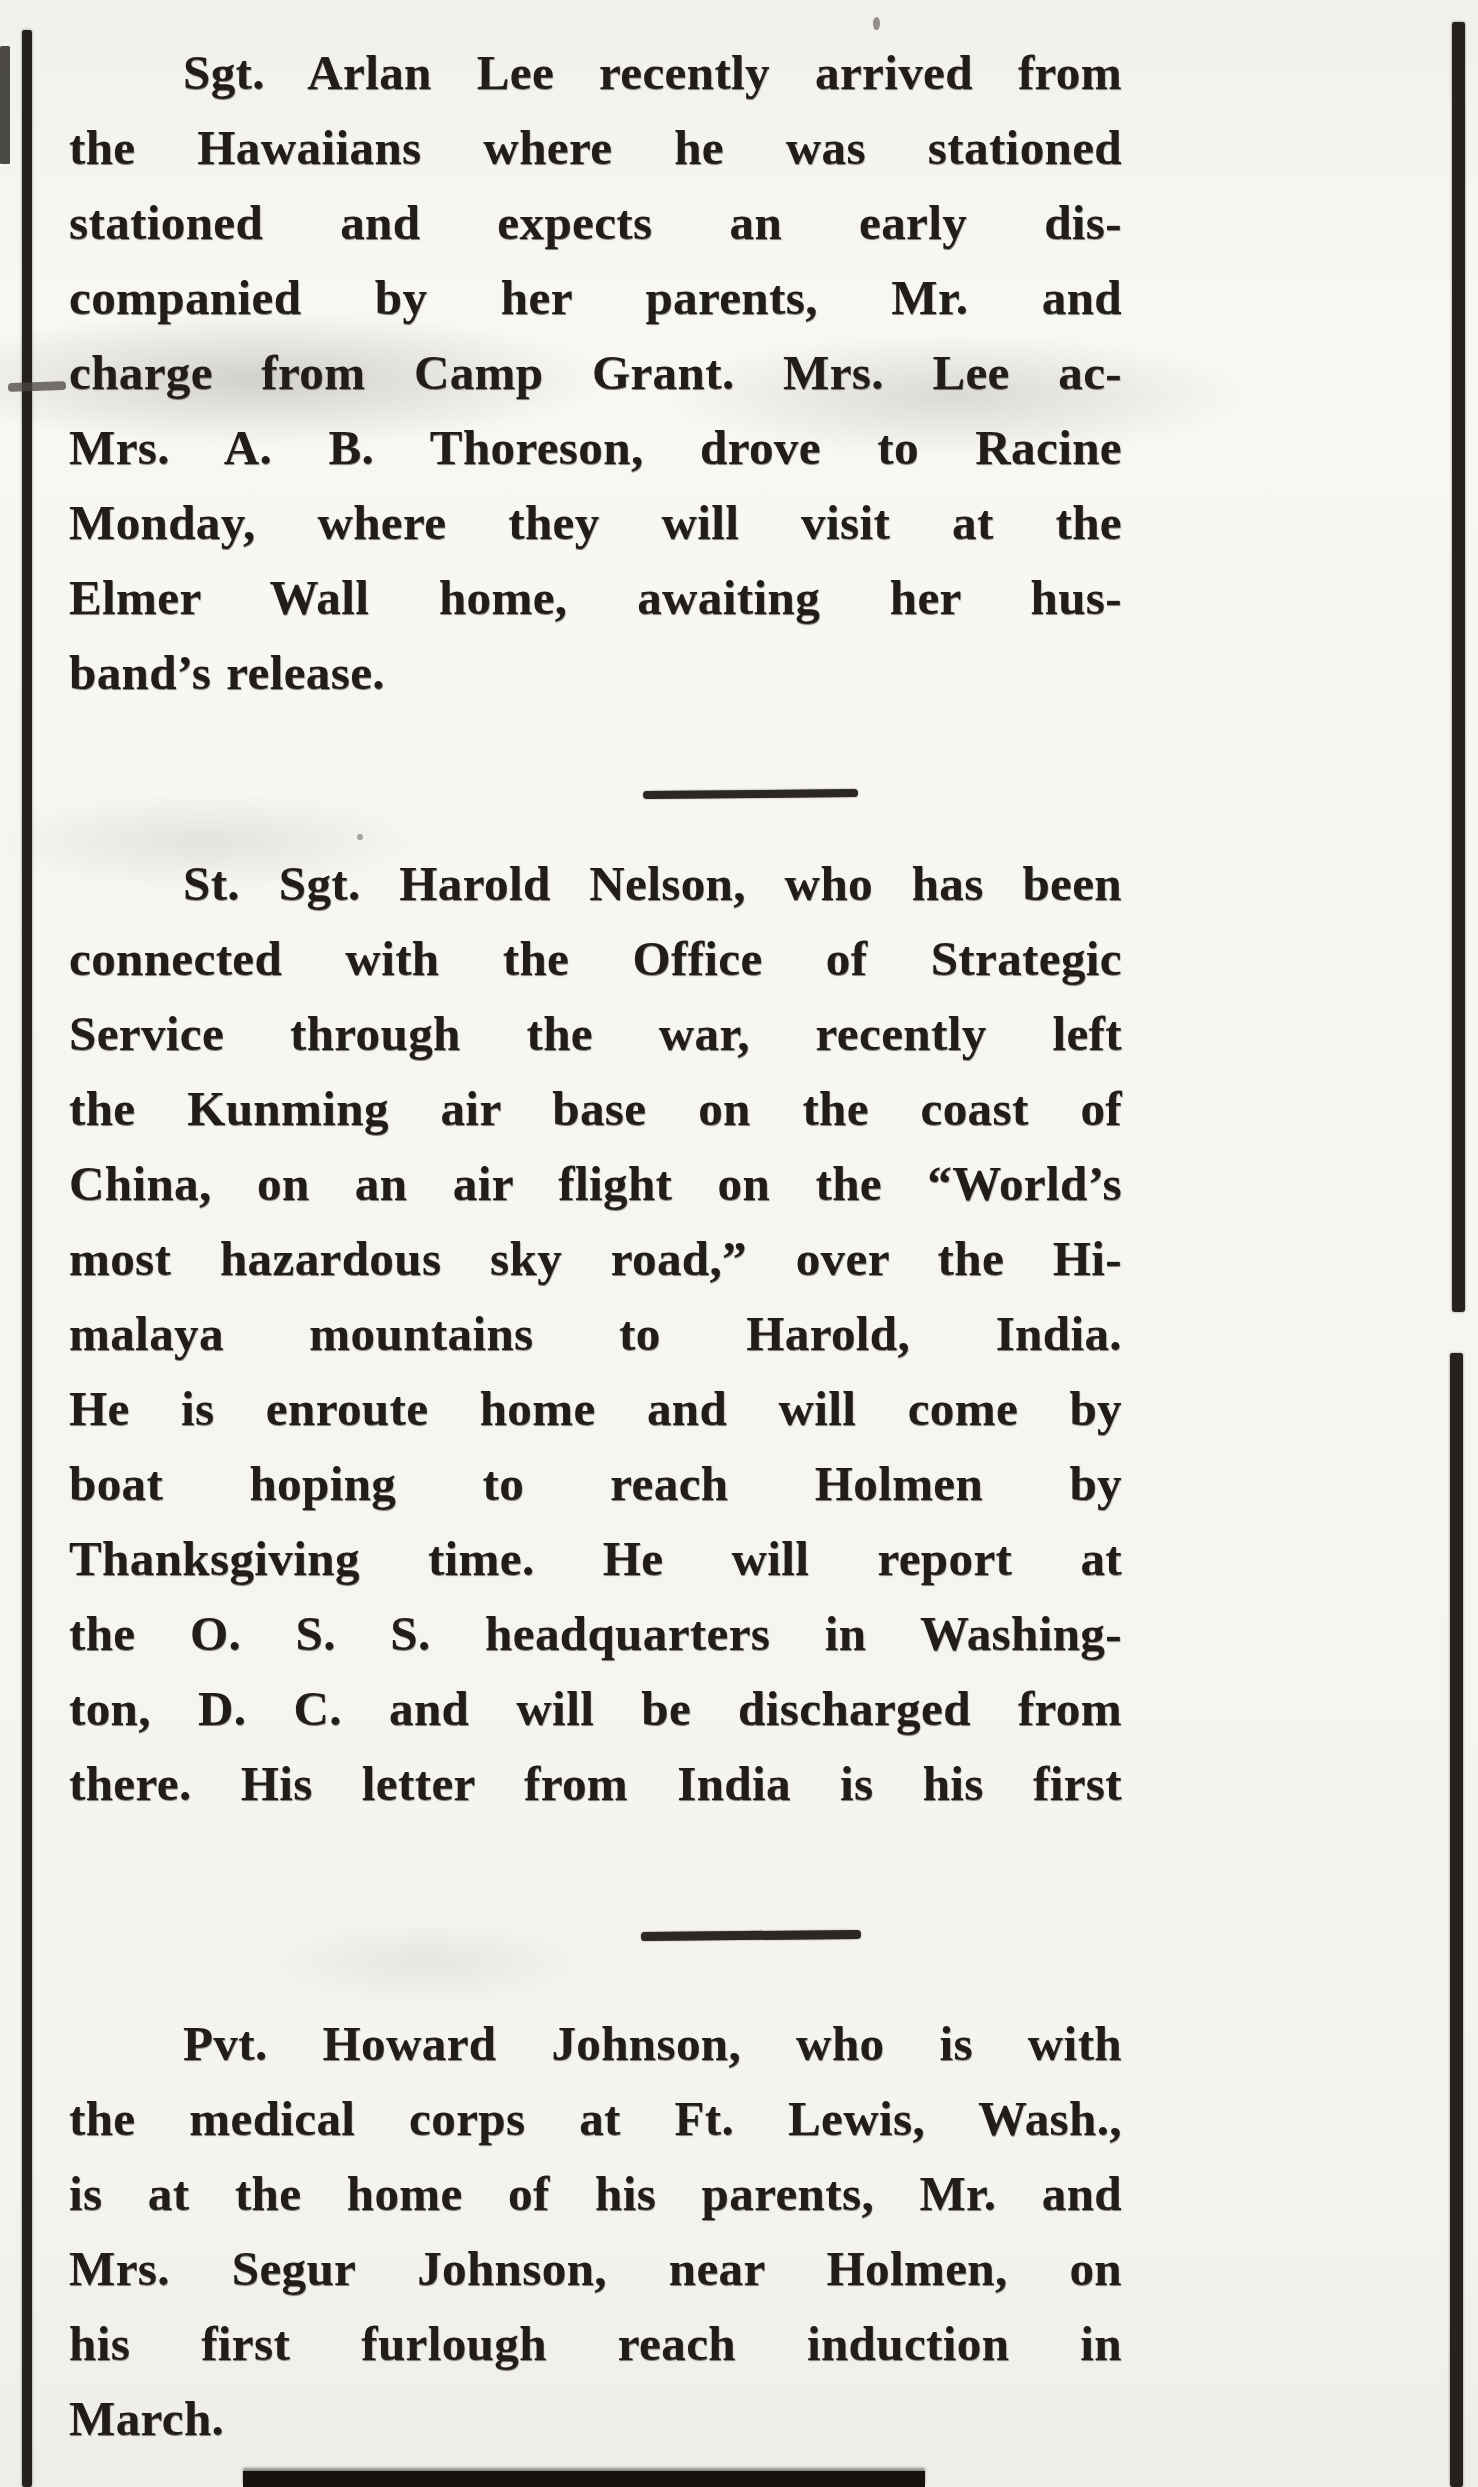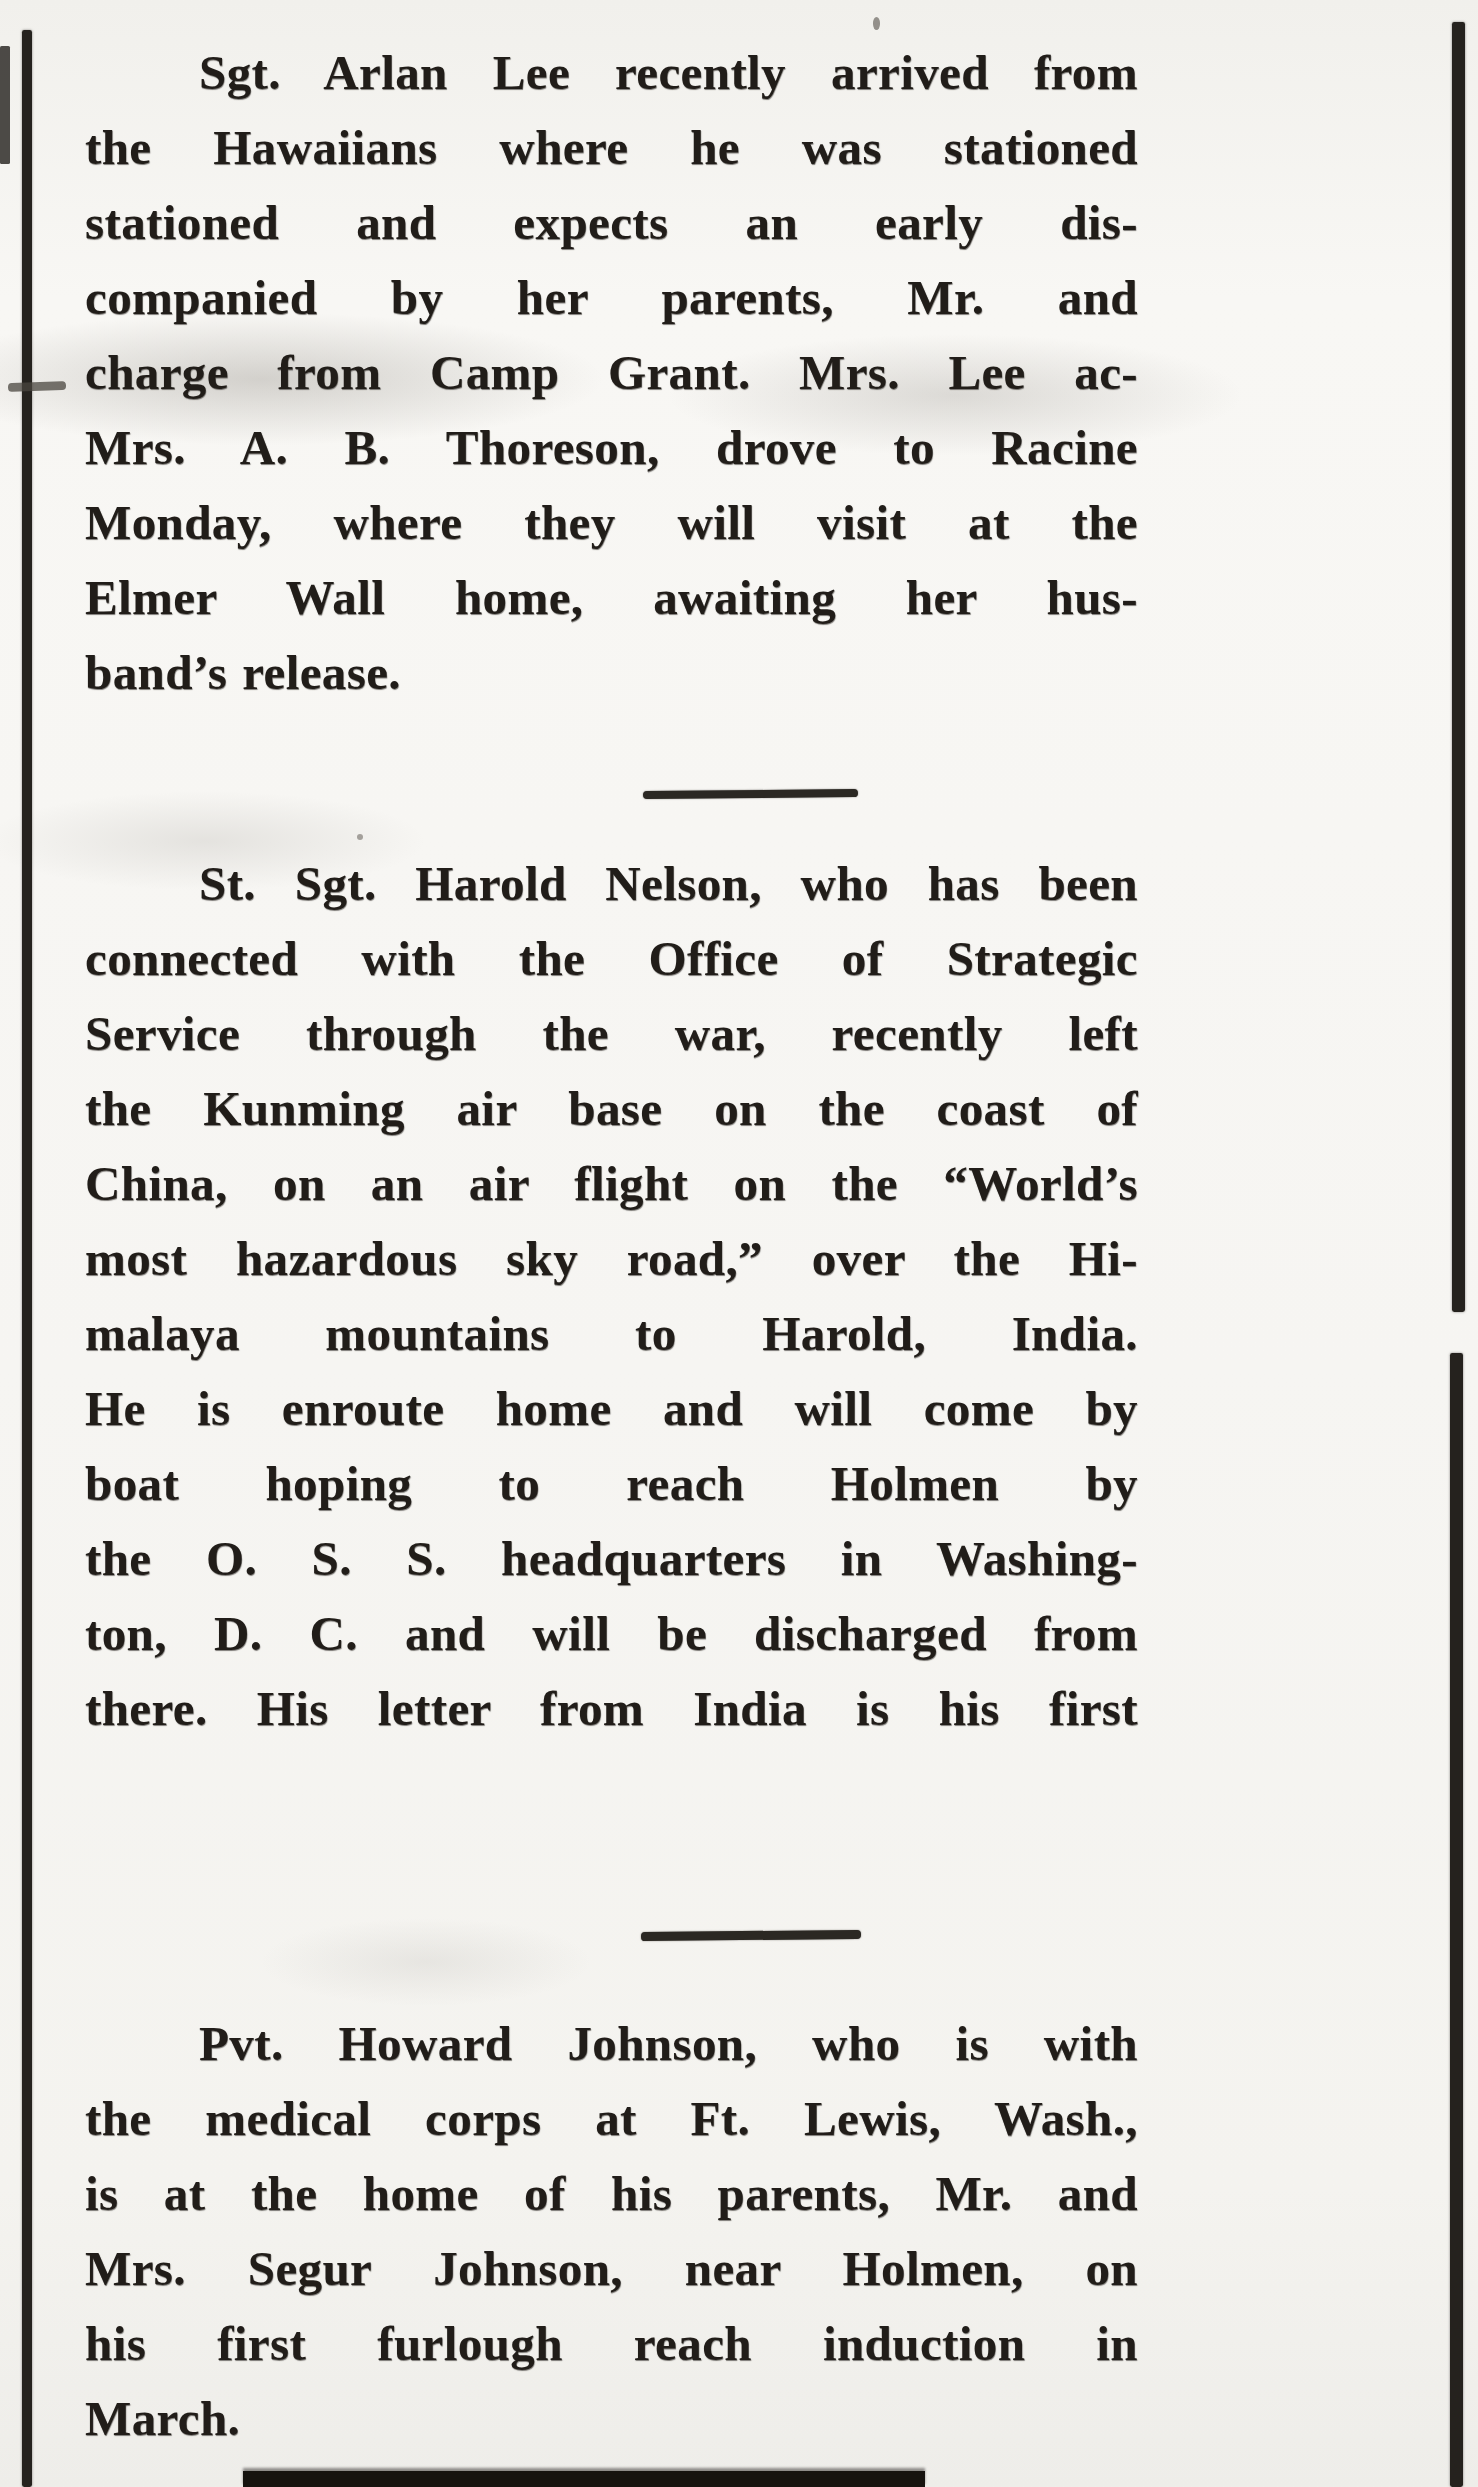--- a/index.html
+++ b/index.html
@@ -55,21 +55,21 @@
   
   .bottom-rule {
     position: absolute; left: 243px; top: 2471px; width: 682px; height: 16px;
     background: #16130f;
     box-shadow: 0 -3.2px 2.4px rgba(25,21,17,0.45);
   }
 
   
   .para {
     position: absolute;
-    left: 85px;
+    left: 69px;
     width: 1053px;
     color: #211d19;
     font-size: 49px;
     font-weight: 700;
     letter-spacing: 0.4px;
     word-spacing: 2.4px;
     text-shadow: 0.5px 0.6px 0.9px rgba(28,24,20,0.55);
   }
   .para.p1 { top: 35px; }
   .para.p2 { top: 846px; }
@@ -116,20 +116,21 @@
   <div class="para p2">
     <div class="line indent">St. Sgt. Harold Nelson, who has been</div>
     <div class="line">connected with the Office of Strategic</div>
     <div class="line">Service through the war, recently left</div>
     <div class="line">the Kunming air base on the coast of</div>
     <div class="line">China, on an air flight on the “World’s</div>
     <div class="line">most hazardous sky road,” over the Hi-</div>
     <div class="line">malaya mountains to Harold, India.</div>
     <div class="line">He is enroute home and will come by</div>
     <div class="line">boat hoping to reach Holmen by</div>
+    <div class="line">Thanksgiving time. He will report at</div>
     <div class="line">the O. S. S. headquarters in Washing-</div>
     <div class="line">ton, D. C. and will be discharged from</div>
     <div class="line">there. His letter from India is his first</div>
   </div>
 
   <div class="divider d2"></div>
 
   <div class="para p3">
     <div class="line indent">Pvt. Howard Johnson, who is with</div>
     <div class="line">the medical corps at Ft. Lewis, Wash.,</div>

